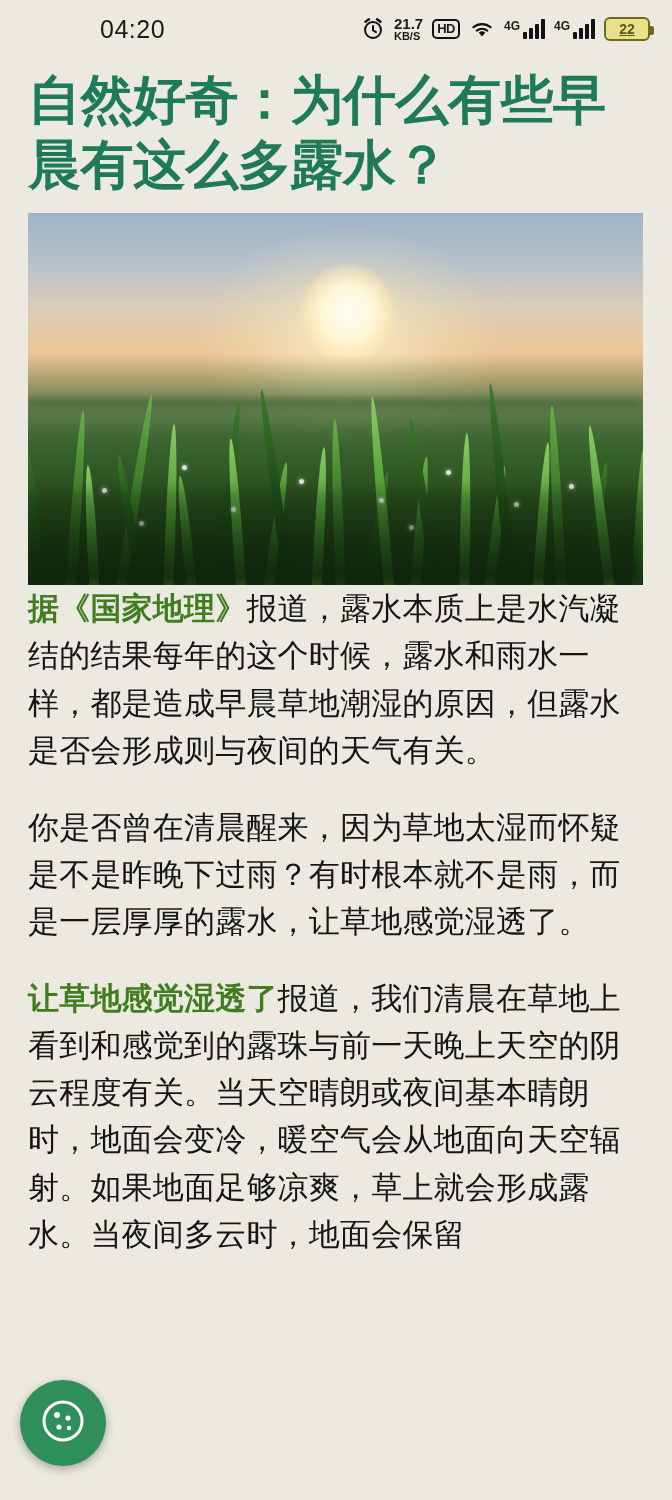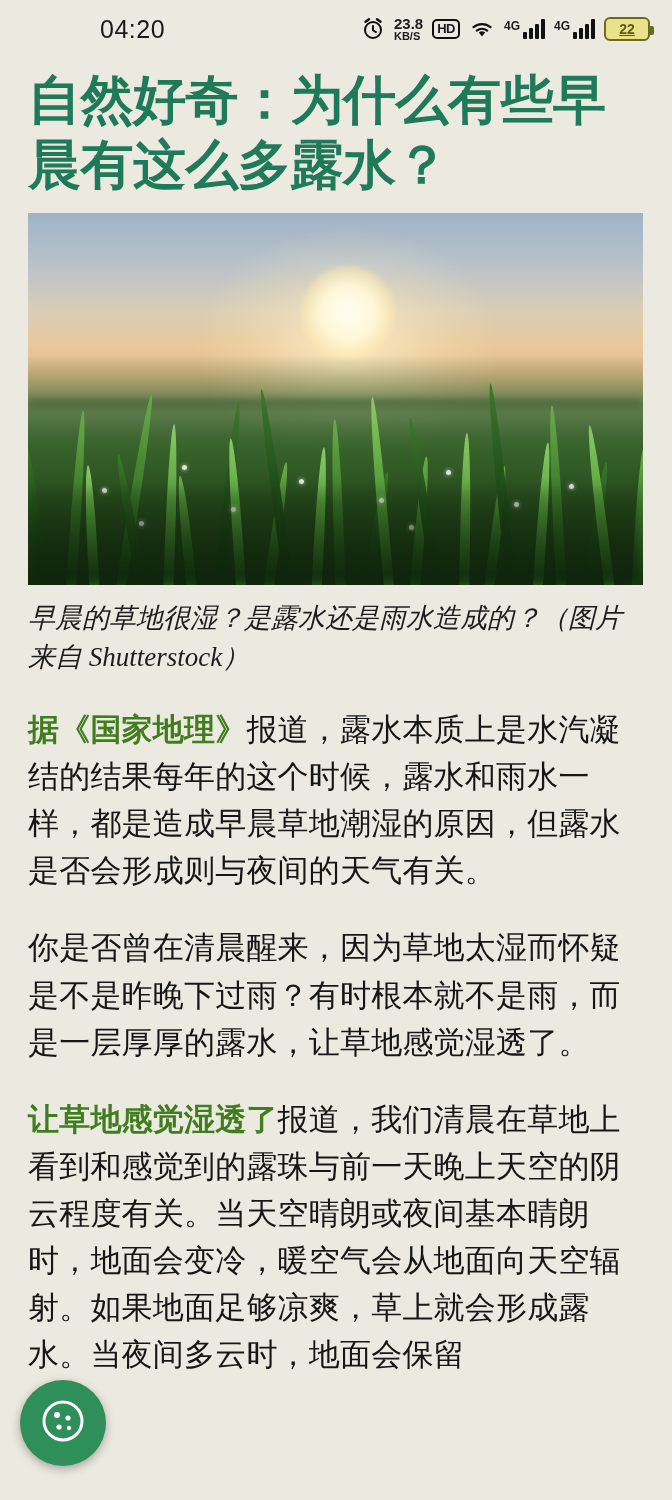--- a/index.html
+++ b/index.html
@@ -233,21 +233,21 @@
     <div class="status-right">
       <span class="ic alarm-icon">
         <svg width="24" height="24" viewBox="0 0 24 24">
           <circle cx="12" cy="13" r="8" fill="none" stroke="#111" stroke-width="2"></circle>
           <path d="M12 9v4.3l3 1.8" fill="none" stroke="#111" stroke-width="2" stroke-linecap="round"></path>
           <path d="M4.5 4.8 L8 2.2" stroke="#111" stroke-width="2.4" stroke-linecap="round"></path>
           <path d="M19.5 4.8 L16 2.2" stroke="#111" stroke-width="2.4" stroke-linecap="round"></path>
         </svg>
       </span>
       <span class="netspeed">
-        <span class="v">23.8</span>
+        <span class="v">21.7</span>
         <span class="u">KB/S</span>
       </span>
       <span class="hd-badge">HD</span>
       <span class="ic">
         <svg width="26" height="20" viewBox="0 0 26 20">
           <path d="M13 17.5 l3.2-4 a5 5 0 0 0-6.4 0 z" fill="#111"></path>
           <path d="M4.5 8.2 a13 13 0 0 1 17 0" fill="none" stroke="#111" stroke-width="2.2" stroke-linecap="round"></path>
           <path d="M7.8 11.6 a8.4 8.4 0 0 1 10.4 0" fill="none" stroke="#111" stroke-width="2.2" stroke-linecap="round"></path>
         </svg>
       </span>
@@ -319,21 +319,20 @@
           <div class="dew" style="left:68%; top:50%;"></div>
           <div class="dew" style="left:79%; top:64%;"></div>
           <div class="dew" style="left:88%; top:56%;"></div>
           <div class="dew" style="left:18%; top:72%;"></div>
           <div class="dew" style="left:62%; top:74%;"></div>
         </div>
       </div>
       <div class="blur-front"></div>
     </div>
 
-    <div class="caption">早晨的草地很湿？是露水还是雨水造成的？（图片来自 Shutterstock）</div>
 
     <p class="body">
       <span class="src-link">据《国家地理》</span><span>报道，露水本质上是水汽凝结的结果每年的这个时候，露水和雨水一样，都是造成早晨草地潮湿的原因，但露水是否会形成则与夜间的天气有关。</span>
     </p>
 
     <p class="body">
       <span>你是否曾在清晨醒来，因为草地太湿而怀疑是不是昨晚下过雨？有时根本就不是雨，而是一层厚厚的露水，让草地感觉湿透了。</span>
     </p>
 
     <p class="body">

